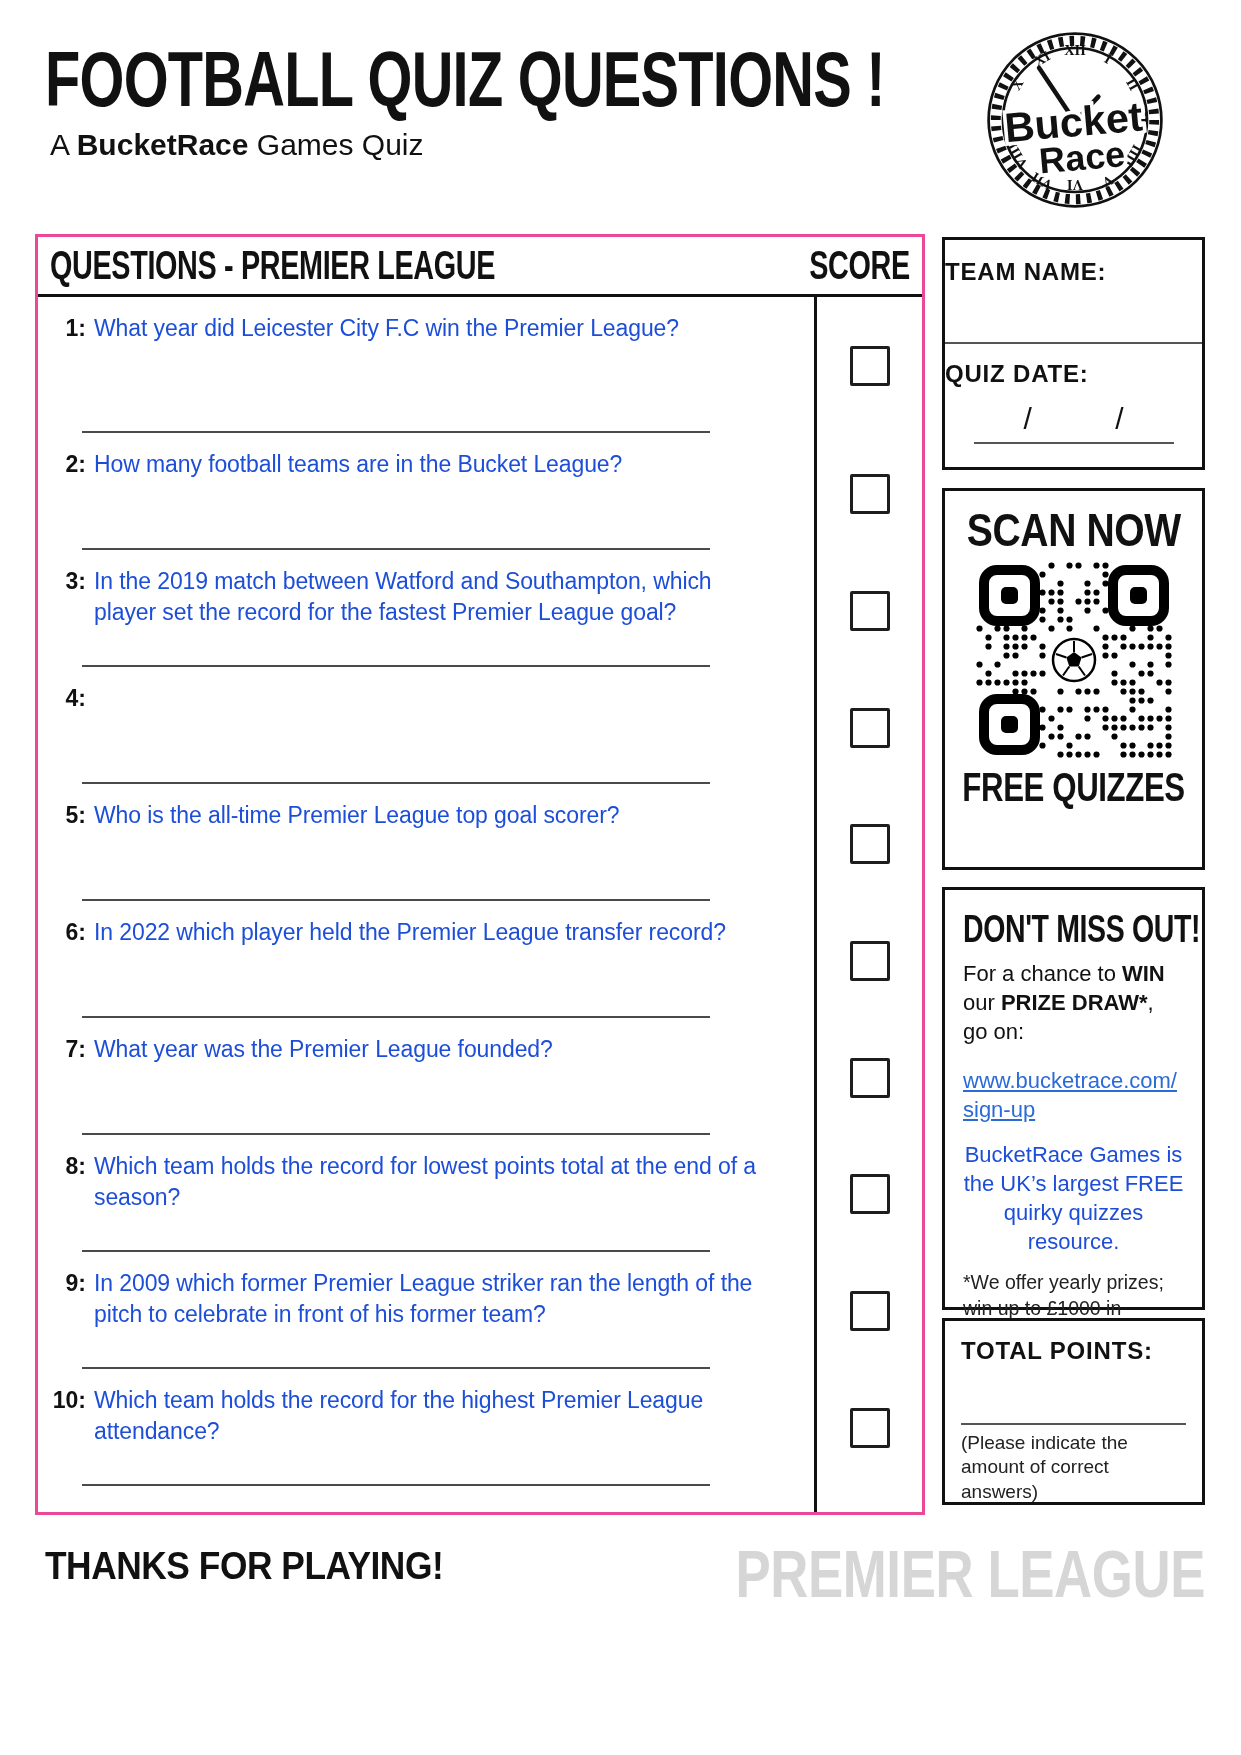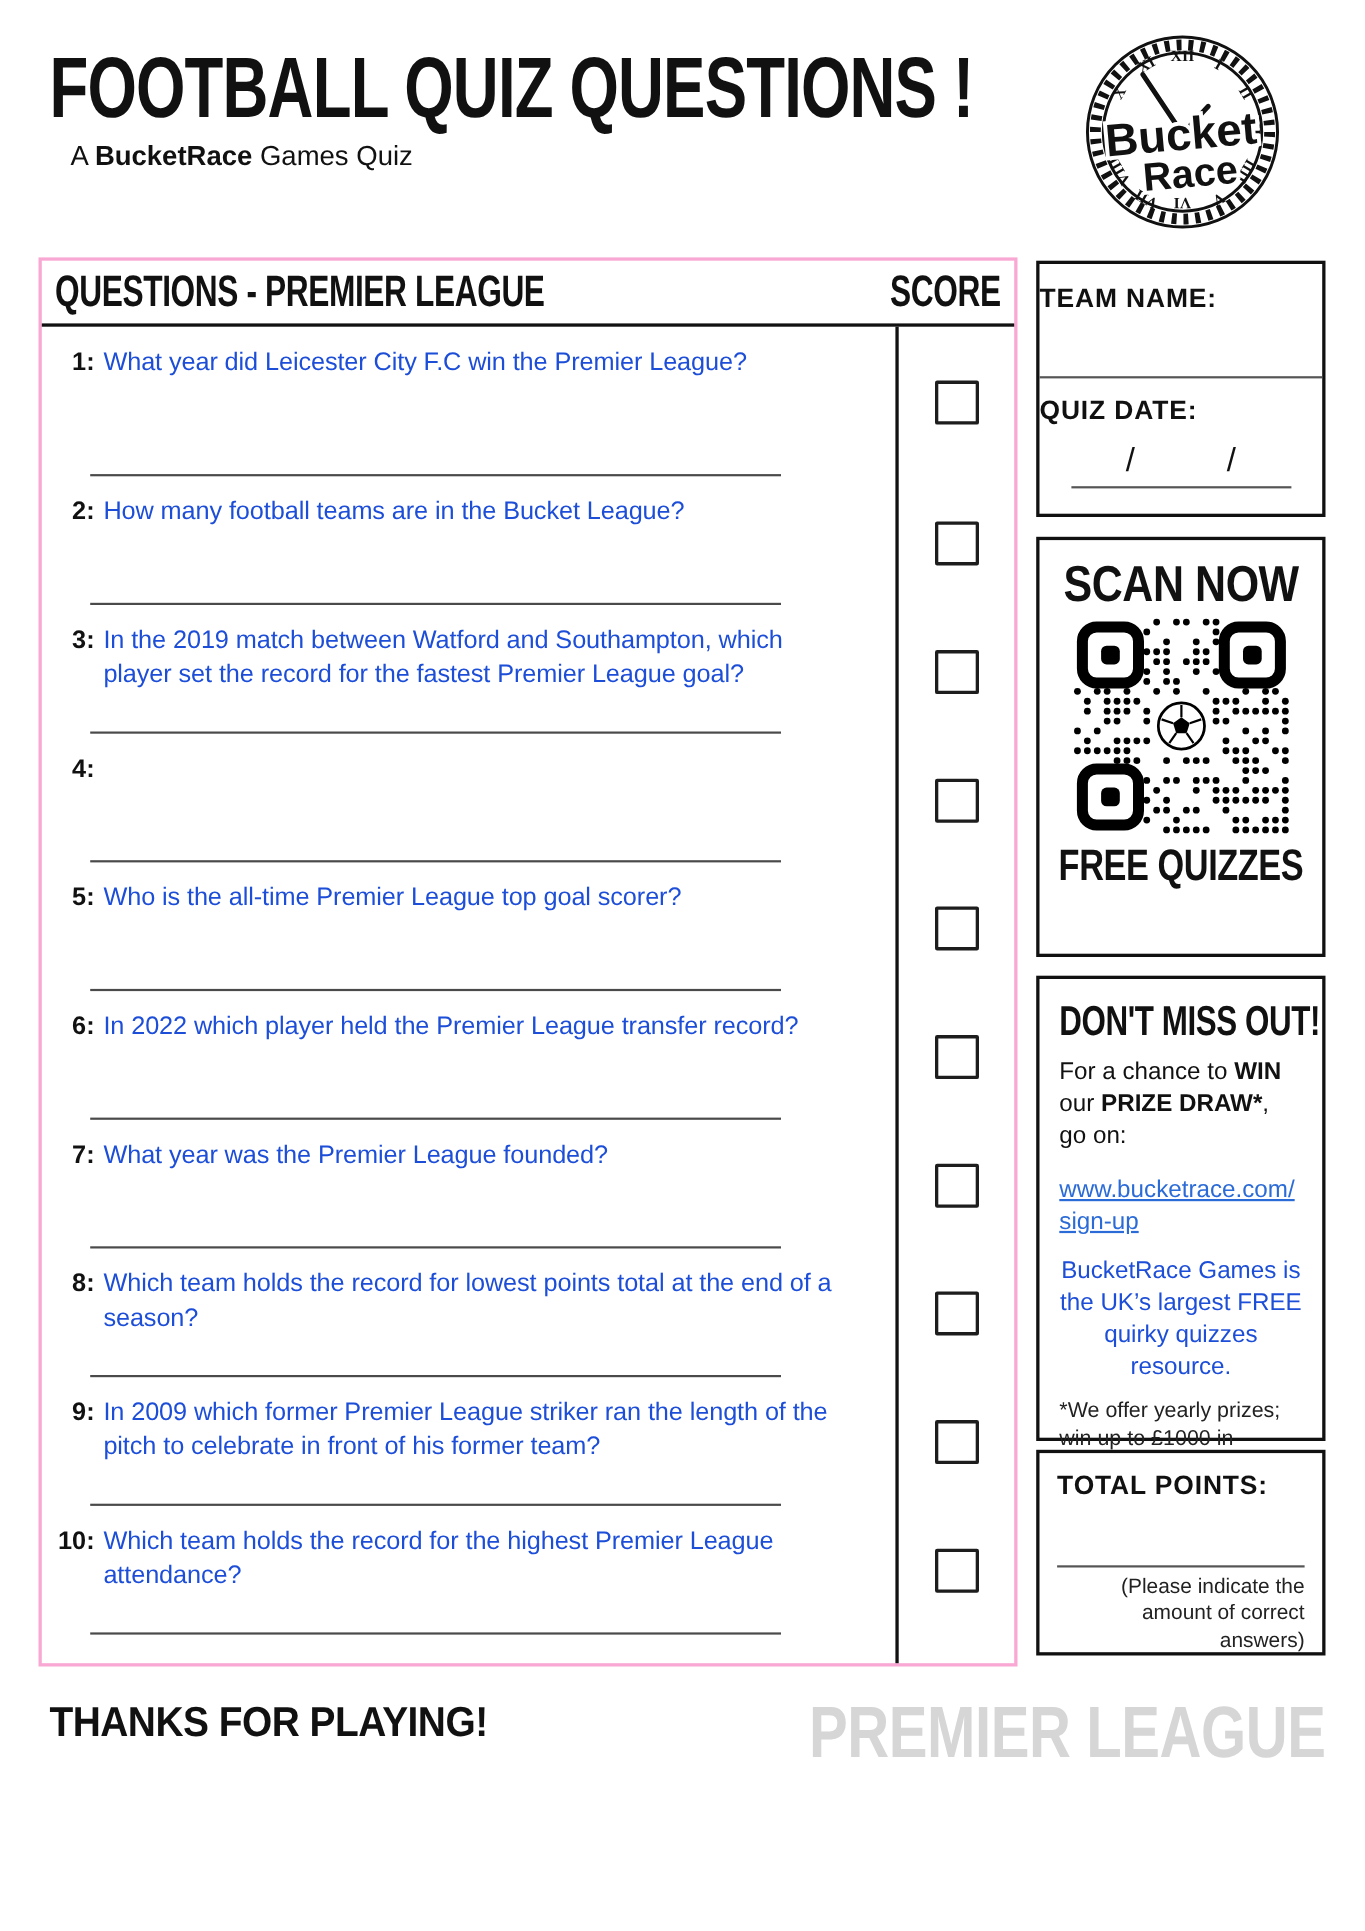--- a/index.html
+++ b/index.html
@@ -5,27 +5,27 @@
   html,body{margin:0;padding:0;background:#fff;}
   .page{position:relative;width:1241px;height:1755px;background:#fff;overflow:hidden;
         font-family:"Liberation Sans",sans-serif;color:#111;}
   .cond{font-weight:bold;white-space:nowrap;letter-spacing:-.5px;}
   .sxL{transform-origin:0 50%;display:inline-block;}
   .sxR{transform-origin:100% 50%;display:inline-block;}
 
   
   .title{position:absolute;left:45px;top:40px;font-size:78px;line-height:1;
          transform:scaleX(.74);transform-origin:0 0;letter-spacing:-1px;font-weight:bold;white-space:nowrap;}
-  .subtitle{position:absolute;left:64px;top:128px;font-size:25px;}
+  .subtitle{position:absolute;left:50px;top:128px;font-size:30px;}
   .subtitle b{font-weight:bold;}
   .logo{position:absolute;left:985px;top:30px;width:180px;height:180px;}
 
   
   .main-box{position:absolute;left:35px;top:234px;width:890px;height:1281px;
-            border:3px solid #f9a8d4;box-sizing:border-box;display:flex;flex-direction:column;}
+            border:3px solid #ec4899;box-sizing:border-box;display:flex;flex-direction:column;}
   .panel-header{height:60px;flex:none;border-bottom:3px solid #111;display:flex;
                 align-items:center;justify-content:space-between;padding:0 12px 0 12px;box-sizing:border-box;}
   .panel-title{font-size:40px;transform:scaleX(.72);}
   .score-head{font-size:40px;transform:scaleX(.72);}
   .panel-body{flex:1;display:flex;min-height:0;}
   .questions-col{flex:1;display:flex;flex-direction:column;padding:0 0 26px 0;min-width:0;}
   .score-col{width:105px;flex:none;border-left:3px solid #111;display:flex;flex-direction:column;padding:0 0 26px 0;}
   .q-row{flex:1;position:relative;display:flex;align-items:flex-start;padding:16px 10px 0 8px;box-sizing:border-box;}
   .q-row:first-child{flex:1.19;}
   .score-cell{flex:1;display:flex;align-items:center;justify-content:center;}
@@ -55,21 +55,21 @@
   .promo-head{font-size:38px;transform:scaleX(.75);letter-spacing:-.5px;}
   .promo-intro{font-size:22px;line-height:1.32;margin-top:8px;}
   .promo-intro b{font-weight:bold;}
   .promo-link{display:block;font-size:22px;line-height:1.32;margin-top:20px;color:#2b6bd7;cursor:pointer;}
   .promo-link span{text-decoration:underline;display:block;}
   .promo-body{font-size:22px;line-height:1.32;margin-top:16px;color:#1d4ed8;text-align:center;}
   .promo-note{font-size:19.5px;line-height:1.3;margin-top:14px;color:#222;}
 
   .total-box{top:1318px;height:187px;padding:16px;}
   .total-line{margin-top:58px;}
-  .total-note{font-size:19px;line-height:1.28;margin-top:6px;color:#222;text-align:right;}
+  .total-note{font-size:19px;line-height:1.28;margin-top:6px;color:#222;}
 
   
   .thanks{position:absolute;left:45px;top:1545px;font-size:38px;transform:scaleX(.93);transform-origin:0 0;}
   .watermark{position:absolute;right:36px;top:1536px;font-size:66px;color:#d6d6d6;
              transform:scaleX(.8);transform-origin:100% 0;}
 </style>
 </head>
 <body>
 
 <div class="page">

